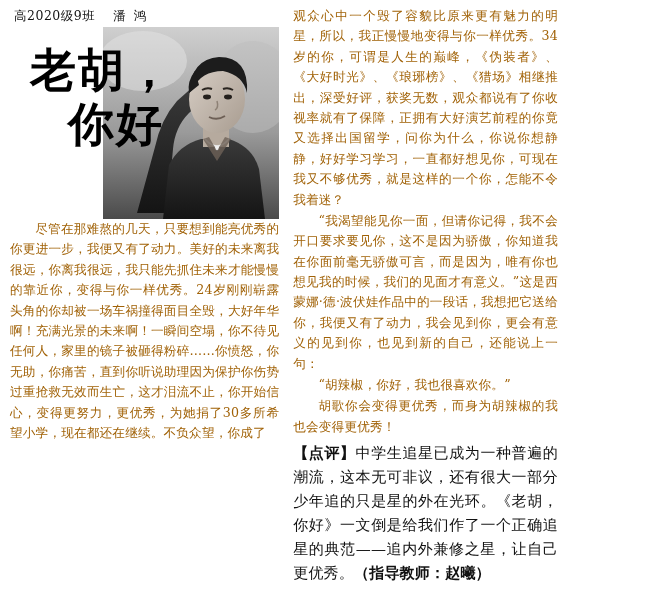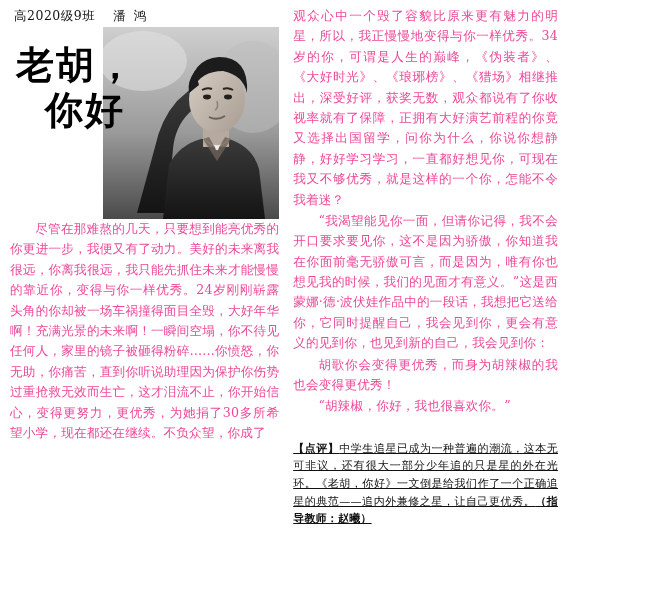--- a/index.html
+++ b/index.html
@@ -49,33 +49,33 @@
     letter-spacing: 2px;
   }
 
   .hero {
     position: relative;
     height: 192px;
     margin-top: 2px;
   }
   .bigtitle {
     position: absolute;
-    left: 6px;
+    left: 20px;
     top: 16px;
     font-family: "DejaVu Serif", "Liberation Serif", serif;
     font-weight: bold;
-    font-size: 38px;
+    font-size: 46px;
     line-height: 1.18;
     letter-spacing: 2px;
     z-index: 3;
     color: #000;
   }
   .bigtitle .l2 {
     display: block;
-    margin-left: 29px;
+    margin-left: 38px;
   }
 
   
   .photo {
     position: absolute;
     right: 0px;
     top: 0px;
     width: 176px;
     height: 192px;
     overflow: hidden;
@@ -84,39 +84,38 @@
   .photo svg { display: block; }
 
   
   .body-text {
     font-family: "DejaVu Serif", "Liberation Serif", serif;
     font-size: 12.6px;
     line-height: 1.62;
     text-align: justify;
     text-justify: inter-character;
     letter-spacing: 0.2px;
-    color: #ec4899;
+    color: #a16207;
   }
   .body-text p {
     margin: 0 0 1px 0;
     text-indent: 2em;
   }
   .body-text p.noindent {
     text-indent: 0;
   }
 
   
   .comment {
-    margin-top: 23px;
-    font-family: "DejaVu Serif", "Liberation Serif", serif;
-    font-size: 11px;
+    margin-top: 4px;
+    font-family: "DejaVu Serif", "Liberation Serif", serif;
+    font-size: 15px;
     line-height: 1.6;
     text-align: justify;
     letter-spacing: 0.2px;
-    text-decoration: underline;
   }
   .comment .tag {
     font-weight: bold;
   }
   .comment .teacher {
     font-weight: bold;
   }
 </style>
 </head>
 <body>
@@ -189,23 +188,23 @@
       </div>
 
       <div class="body-text">
         <p>尽管在那难熬的几天，只要想到能亮优秀的你更进一步，我便又有了动力。美好的未来离我很远，你离我很远，我只能先抓住未来才能慢慢的靠近你，变得与你一样优秀。24岁刚刚崭露头角的你却被一场车祸撞得面目全毁，大好年华啊！充满光景的未来啊！一瞬间空塌，你不待见任何人，家里的镜子被砸得粉碎……你愤怒，你无助，你痛苦，直到你听说助理因为保护你伤势过重抢救无效而生亡，这才泪流不止，你开始信心，变得更努力，更优秀，为她捐了30多所希望小学，现在都还在继续。不负众望，你成了</p>
       </div>
     </div>
 
     <div class="col col-right">
       <div class="body-text">
         <p class="noindent">观众心中一个毁了容貌比原来更有魅力的明星，所以，我正慢慢地变得与你一样优秀。34岁的你，可谓是人生的巅峰，《伪装者》、《大好时光》、《琅琊榜》、《猎场》相继推出，深受好评，获奖无数，观众都说有了你收视率就有了保障，正拥有大好演艺前程的你竟又选择出国留学，问你为什么，你说你想静静，好好学习学习，一直都好想见你，可现在我又不够优秀，就是这样的一个你，怎能不令我着迷？</p>
-        <p>“我渴望能见你一面，但请你记得，我不会开口要求要见你，这不是因为骄傲，你知道我在你面前毫无骄傲可言，而是因为，唯有你也想见我的时候，我们的见面才有意义。”这是西蒙娜·德·波伏娃作品中的一段话，我想把它送给你，它同时提醒自己，我会见到你，更会有意义的见到你，也见到新的自己，我会见到你：</p>
+        <p>“我渴望能见你一面，但请你记得，我不会开口要求要见你，这不是因为骄傲，你知道我在你面前毫无骄傲可言，而是因为，唯有你也想见我的时候，我们的见面才有意义。”这是西蒙娜·德·波伏娃作品中的一段话，我想把它送给你，我便又有了动力，我会见到你，更会有意义的见到你，也见到新的自己，还能说上一句：</p>
+        <p>“胡辣椒，你好，我也很喜欢你。”</p>
         <p>胡歌你会变得更优秀，而身为胡辣椒的我也会变得更优秀！</p>
-        <p>“胡辣椒，你好，我也很喜欢你。”</p>
       </div>
 
       <div class="comment">
         <span class="tag">【点评】</span><span>中学生追星已成为一种普遍的潮流，这本无可非议，还有很大一部分少年追的只是星的外在光环。《老胡，你好》一文倒是给我们作了一个正确追星的典范——追内外兼修之星，让自己更优秀。</span><span class="teacher">（指导教师：赵曦）</span>
       </div>
     </div>
 
   </div>
 </div>
 

